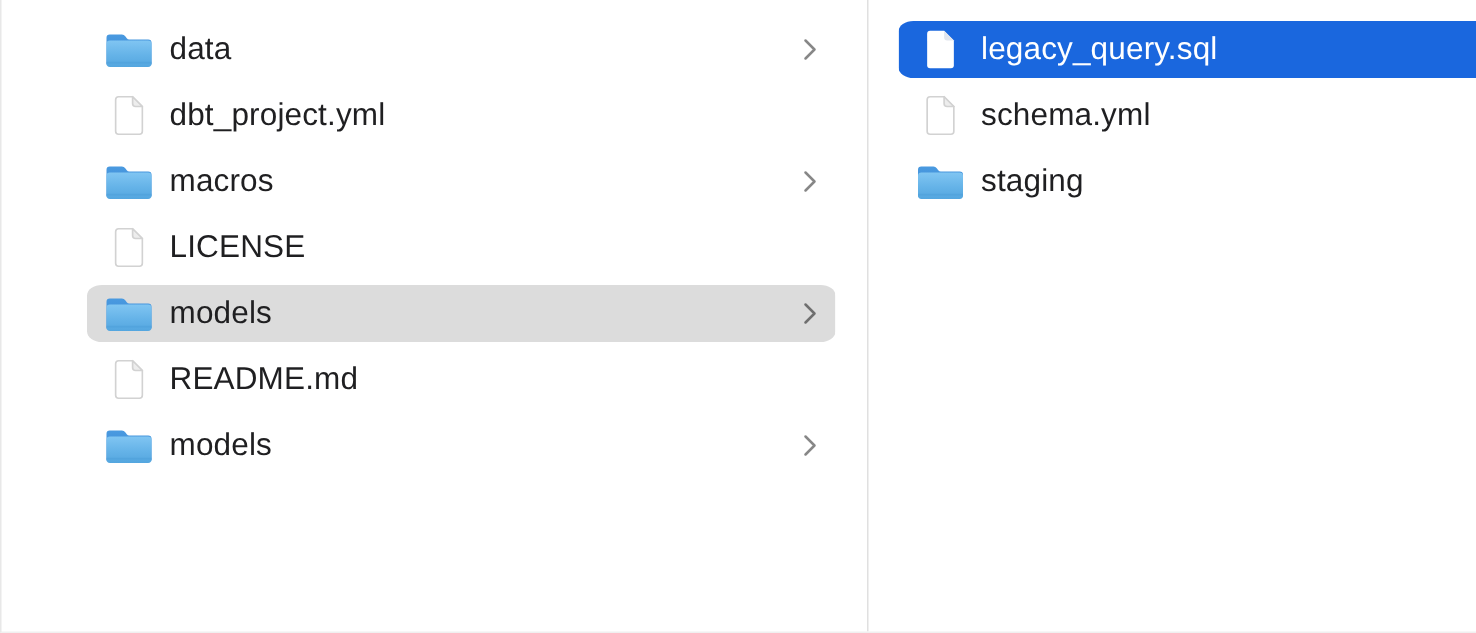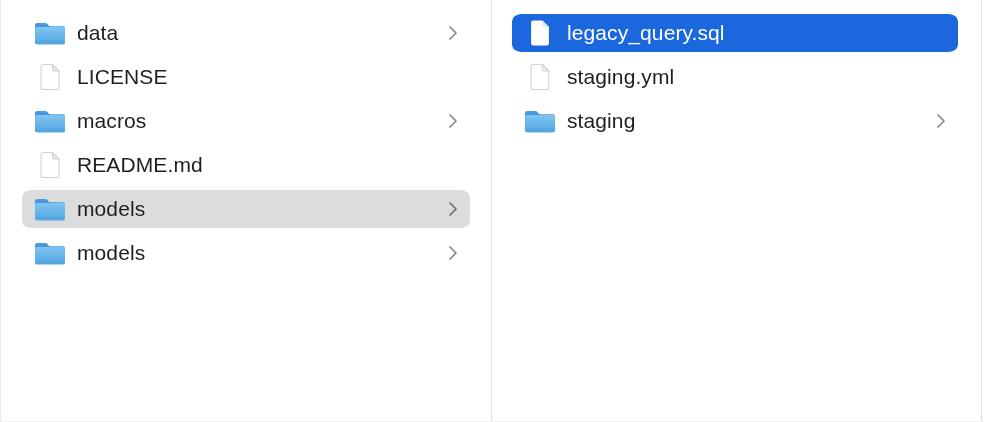--- a/index.html
+++ b/index.html
@@ -20,21 +20,21 @@
     border-left: 1px solid #e8e8e8;
     border-bottom: 1px solid #f0f0f0;
     font-family: "Liberation Sans", "DejaVu Sans", sans-serif;
     overflow: hidden;
   }
   .column {
     padding-top: 11px;
     border-right: 1px solid var(--divider);
     flex-shrink: 0;
   }
-  .column-left  { width: 491px; }
+  .column-left  { width: 578px; padding-left: 36px; }
   .column-right { width: 490px; }
 
   .row {
     height: 44px;
     display: flex;
     align-items: center;
     border-radius: 10px;
     border-top: 3px solid transparent;
     border-bottom: 3px solid transparent;
     background-clip: padding-box;
@@ -110,69 +110,84 @@
     </span>
   </div>
       <div class="row">
     <span class="icon-slot">
 
       <svg width="22" height="28" viewBox="0 0 22 28">
         <path class="doc-body" d="M2.1 3.5 Q2.1 1.5 4.1 1.5 L13.4 1.5 L19.9 8 L19.9 24.5 Q19.9 26.5 17.9 26.5 L4.1 26.5 Q2.1 26.5 2.1 24.5 Z" fill="#ffffff" stroke="#d2d2d2" stroke-width="1.1"></path>
         <path class="doc-fold" d="M13.4 1.5 L13.4 6 Q13.4 8 15.4 8 L19.9 8 Z" fill="#ededed" stroke="#d2d2d2" stroke-width="1.1" stroke-linejoin="round"></path>
       </svg>
     </span>
+    <span class="label">dbt_project.yml</span>
+    <span class="chev" style="visibility: hidden;">
+      <svg width="10" height="16" viewBox="0 0 10 16">
+        <path d="M2 2 L8 8 L2 14" fill="none" stroke-width="1.7" stroke-linecap="round" stroke-linejoin="round"></path>
+      </svg>
+    </span>
+  </div>
+      <div class="row">
+    <span class="icon-slot">
+      <svg width="34" height="28" viewBox="0 0 34 28">
+        <path d="M2 24 L2 6.2 Q2 4 4.2 4 L12.3 4 Q13.7 4 14.5 5.1 L15.5 6.5 Q16.1 7.3 17.2 7.3 L29.8 7.3 Q32 7.3 32 9.5 L32 24 Z" fill="url(#gradTab)"></path>
+        <rect x="2" y="8" width="30" height="17.6" rx="2.3" fill="url(#gradBody)"></rect>
+        <rect x="2" y="22.2" width="30" height="1.2" fill="#4d9fd9" opacity="0.55"></rect>
+      </svg>
+
+    </span>
+    <span class="label">macros</span>
+    <span class="chev">
+      <svg width="10" height="16" viewBox="0 0 10 16">
+        <path d="M2 2 L8 8 L2 14" fill="none" stroke-width="1.7" stroke-linecap="round" stroke-linejoin="round"></path>
+      </svg>
+    </span>
+  </div>
+      <div class="row">
+    <span class="icon-slot">
+
+      <svg width="22" height="28" viewBox="0 0 22 28">
+        <path class="doc-body" d="M2.1 3.5 Q2.1 1.5 4.1 1.5 L13.4 1.5 L19.9 8 L19.9 24.5 Q19.9 26.5 17.9 26.5 L4.1 26.5 Q2.1 26.5 2.1 24.5 Z" fill="#ffffff" stroke="#d2d2d2" stroke-width="1.1"></path>
+        <path class="doc-fold" d="M13.4 1.5 L13.4 6 Q13.4 8 15.4 8 L19.9 8 Z" fill="#ededed" stroke="#d2d2d2" stroke-width="1.1" stroke-linejoin="round"></path>
+      </svg>
+    </span>
     <span class="label">LICENSE</span>
     <span class="chev" style="visibility: hidden;">
       <svg width="10" height="16" viewBox="0 0 10 16">
         <path d="M2 2 L8 8 L2 14" fill="none" stroke-width="1.7" stroke-linecap="round" stroke-linejoin="round"></path>
       </svg>
     </span>
   </div>
-      <div class="row">
-    <span class="icon-slot">
-      <svg width="34" height="28" viewBox="0 0 34 28">
-        <path d="M2 24 L2 6.2 Q2 4 4.2 4 L12.3 4 Q13.7 4 14.5 5.1 L15.5 6.5 Q16.1 7.3 17.2 7.3 L29.8 7.3 Q32 7.3 32 9.5 L32 24 Z" fill="url(#gradTab)"></path>
-        <rect x="2" y="8" width="30" height="17.6" rx="2.3" fill="url(#gradBody)"></rect>
-        <rect x="2" y="22.2" width="30" height="1.2" fill="#4d9fd9" opacity="0.55"></rect>
-      </svg>
-
-    </span>
-    <span class="label">macros</span>
+      <div class="row sel-gray">
+    <span class="icon-slot">
+      <svg width="34" height="28" viewBox="0 0 34 28">
+        <path d="M2 24 L2 6.2 Q2 4 4.2 4 L12.3 4 Q13.7 4 14.5 5.1 L15.5 6.5 Q16.1 7.3 17.2 7.3 L29.8 7.3 Q32 7.3 32 9.5 L32 24 Z" fill="url(#gradTab)"></path>
+        <rect x="2" y="8" width="30" height="17.6" rx="2.3" fill="url(#gradBody)"></rect>
+        <rect x="2" y="22.2" width="30" height="1.2" fill="#4d9fd9" opacity="0.55"></rect>
+      </svg>
+
+    </span>
+    <span class="label">models</span>
     <span class="chev">
       <svg width="10" height="16" viewBox="0 0 10 16">
         <path d="M2 2 L8 8 L2 14" fill="none" stroke-width="1.7" stroke-linecap="round" stroke-linejoin="round"></path>
       </svg>
     </span>
   </div>
       <div class="row">
     <span class="icon-slot">
 
       <svg width="22" height="28" viewBox="0 0 22 28">
         <path class="doc-body" d="M2.1 3.5 Q2.1 1.5 4.1 1.5 L13.4 1.5 L19.9 8 L19.9 24.5 Q19.9 26.5 17.9 26.5 L4.1 26.5 Q2.1 26.5 2.1 24.5 Z" fill="#ffffff" stroke="#d2d2d2" stroke-width="1.1"></path>
         <path class="doc-fold" d="M13.4 1.5 L13.4 6 Q13.4 8 15.4 8 L19.9 8 Z" fill="#ededed" stroke="#d2d2d2" stroke-width="1.1" stroke-linejoin="round"></path>
       </svg>
     </span>
     <span class="label">README.md</span>
     <span class="chev" style="visibility: hidden;">
-      <svg width="10" height="16" viewBox="0 0 10 16">
-        <path d="M2 2 L8 8 L2 14" fill="none" stroke-width="1.7" stroke-linecap="round" stroke-linejoin="round"></path>
-      </svg>
-    </span>
-  </div>
-      <div class="row sel-gray">
-    <span class="icon-slot">
-      <svg width="34" height="28" viewBox="0 0 34 28">
-        <path d="M2 24 L2 6.2 Q2 4 4.2 4 L12.3 4 Q13.7 4 14.5 5.1 L15.5 6.5 Q16.1 7.3 17.2 7.3 L29.8 7.3 Q32 7.3 32 9.5 L32 24 Z" fill="url(#gradTab)"></path>
-        <rect x="2" y="8" width="30" height="17.6" rx="2.3" fill="url(#gradBody)"></rect>
-        <rect x="2" y="22.2" width="30" height="1.2" fill="#4d9fd9" opacity="0.55"></rect>
-      </svg>
-
-    </span>
-    <span class="label">models</span>
-    <span class="chev">
       <svg width="10" height="16" viewBox="0 0 10 16">
         <path d="M2 2 L8 8 L2 14" fill="none" stroke-width="1.7" stroke-linecap="round" stroke-linejoin="round"></path>
       </svg>
     </span>
   </div>
       <div class="row">
     <span class="icon-slot">
       <svg width="34" height="28" viewBox="0 0 34 28">
         <path d="M2 24 L2 6.2 Q2 4 4.2 4 L12.3 4 Q13.7 4 14.5 5.1 L15.5 6.5 Q16.1 7.3 17.2 7.3 L29.8 7.3 Q32 7.3 32 9.5 L32 24 Z" fill="url(#gradTab)"></path>
         <rect x="2" y="8" width="30" height="17.6" rx="2.3" fill="url(#gradBody)"></rect>
@@ -205,21 +220,21 @@
     </span>
   </div>
       <div class="row">
     <span class="icon-slot">
 
       <svg width="22" height="28" viewBox="0 0 22 28">
         <path class="doc-body" d="M2.1 3.5 Q2.1 1.5 4.1 1.5 L13.4 1.5 L19.9 8 L19.9 24.5 Q19.9 26.5 17.9 26.5 L4.1 26.5 Q2.1 26.5 2.1 24.5 Z" fill="#ffffff" stroke="#d2d2d2" stroke-width="1.1"></path>
         <path class="doc-fold" d="M13.4 1.5 L13.4 6 Q13.4 8 15.4 8 L19.9 8 Z" fill="#ededed" stroke="#d2d2d2" stroke-width="1.1" stroke-linejoin="round"></path>
       </svg>
     </span>
-    <span class="label">staging.yml</span>
+    <span class="label">schema.yml</span>
     <span class="chev" style="visibility: hidden;">
       <svg width="10" height="16" viewBox="0 0 10 16">
         <path d="M2 2 L8 8 L2 14" fill="none" stroke-width="1.7" stroke-linecap="round" stroke-linejoin="round"></path>
       </svg>
     </span>
   </div>
       <div class="row">
     <span class="icon-slot">
       <svg width="34" height="28" viewBox="0 0 34 28">
         <path d="M2 24 L2 6.2 Q2 4 4.2 4 L12.3 4 Q13.7 4 14.5 5.1 L15.5 6.5 Q16.1 7.3 17.2 7.3 L29.8 7.3 Q32 7.3 32 9.5 L32 24 Z" fill="url(#gradTab)"></path>

